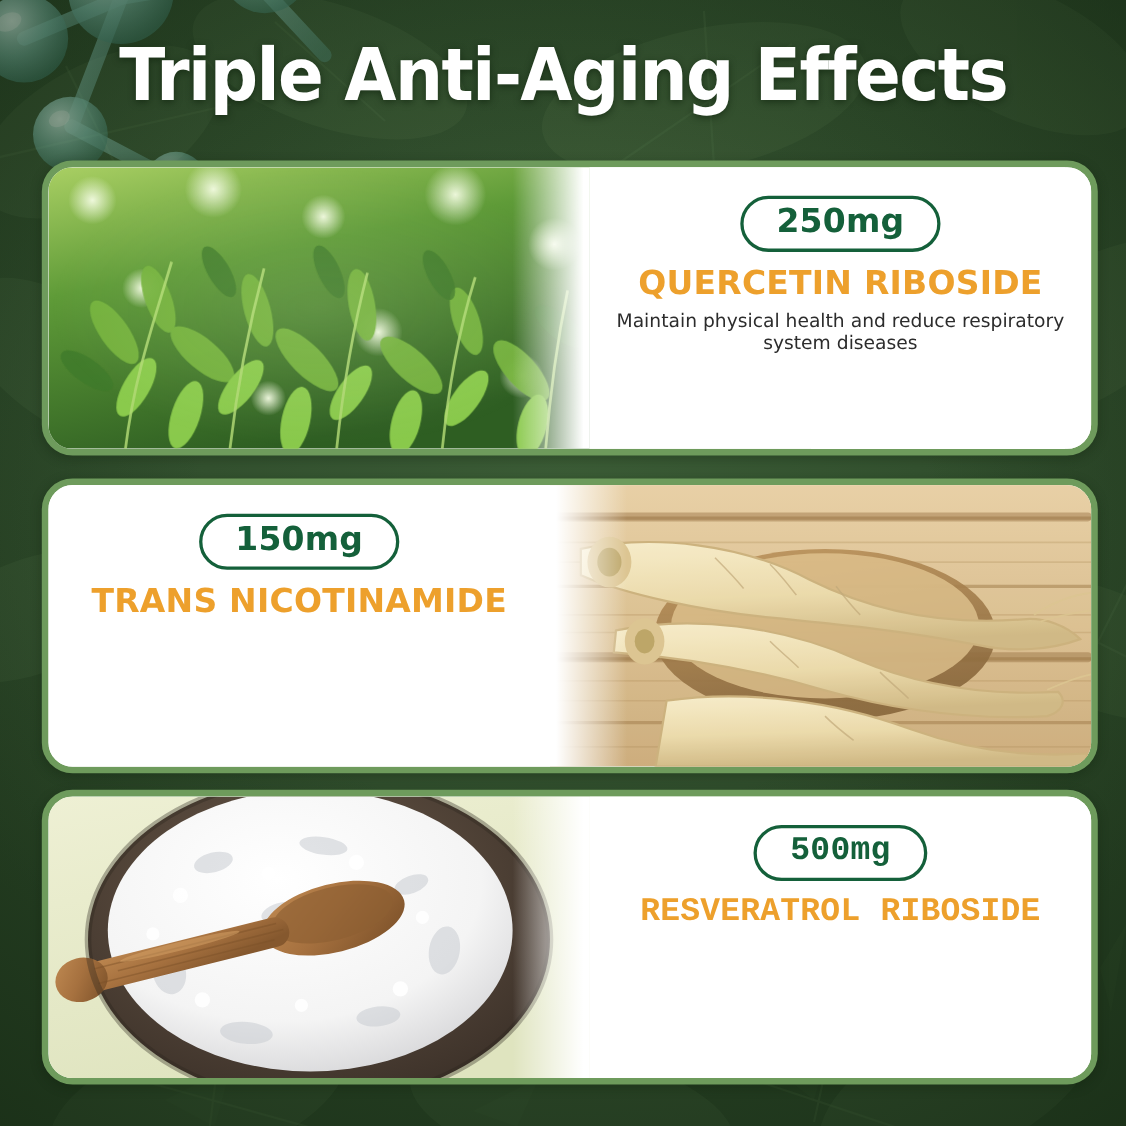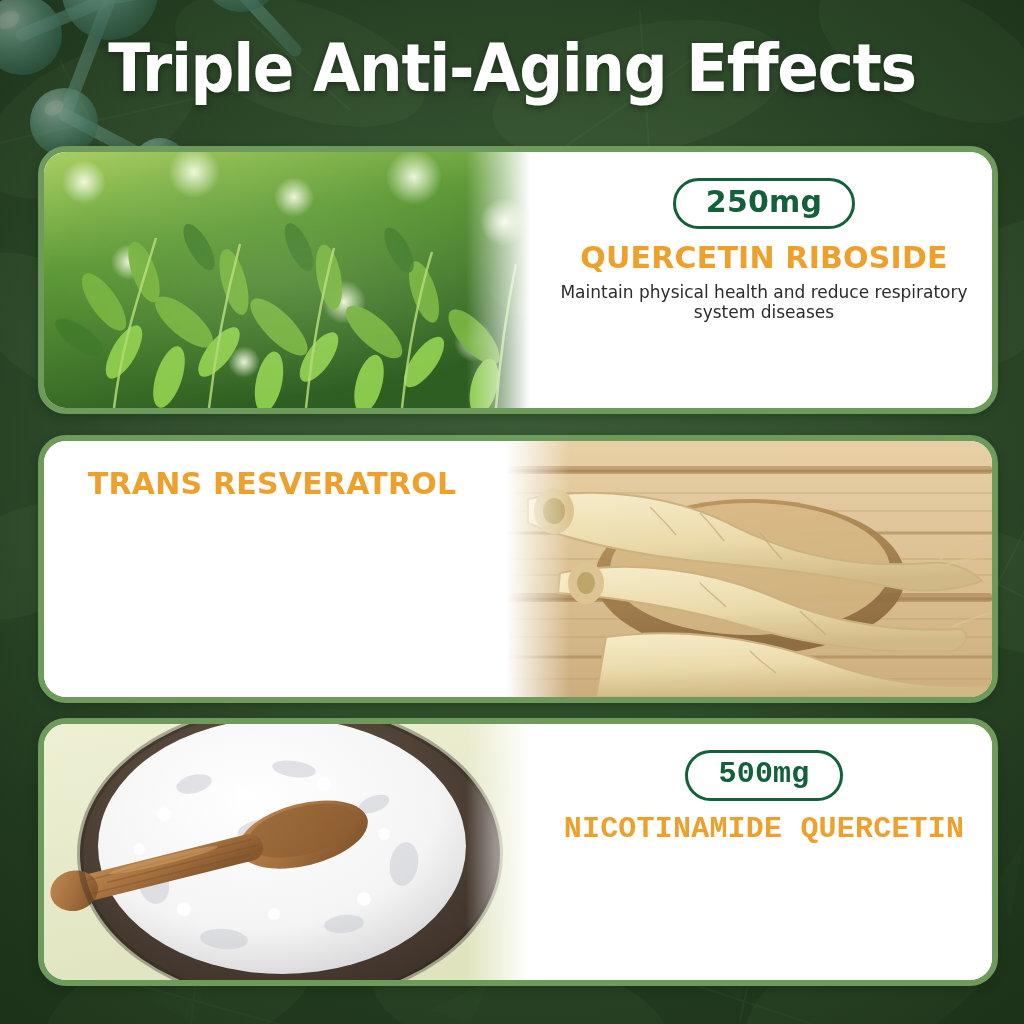--- a/index.html
+++ b/index.html
@@ -305,21 +305,22 @@
             <path d="M200 142 C210 152 218 158 226 166"></path>
             <path d="M300 170 C310 180 318 186 326 194"></path>
             <path d="M250 210 C260 220 268 226 276 232"></path>
           </g>
         </g>
         <rect width="492" height="256" fill="#fff3d8" opacity="0.08"></rect>
       </svg>
       <div class="fade left"></div>
     </div>
     <div class="card-text">
-      <div class="cname">TRANS RESVERATROL</div>
+      <div class="pill">150mg</div>
+      <div class="cname">TRANS NICOTINAMIDE</div>
     </div>
   </div>
 
   <div class="card c3">
     <div class="card-photo">
       <svg viewBox="0 0 492 256" preserveAspectRatio="xMidYMid slice" xmlns="http://www.w3.org/2000/svg">
         <defs>
           <linearGradient id="palebg" x1="0" y1="0" x2="0.4" y2="1">
             <stop offset="0%" stop-color="#eef0d4"></stop>
             <stop offset="100%" stop-color="#dfe4bf"></stop>
@@ -375,17 +376,17 @@
             <path d="M60 127 H215"></path>
           </g>
           <ellipse cx="120" cy="119" rx="56" ry="4" fill="#d8a468" opacity="0.5"></ellipse>
         </g>
         <ellipse cx="246" cy="130" rx="210" ry="148" fill="none" stroke="#2c241d" stroke-opacity="0.35" stroke-width="6"></ellipse>
       </svg>
       <div class="fade right"></div>
     </div>
     <div class="card-text">
       <div class="pill">500mg</div>
-      <div class="cname">NICOTINAMIDE QUERCETIN</div>
+      <div class="cname">RESVERATROL RIBOSIDE</div>
     </div>
   </div>
 
 </div>
 
 </body></html>

